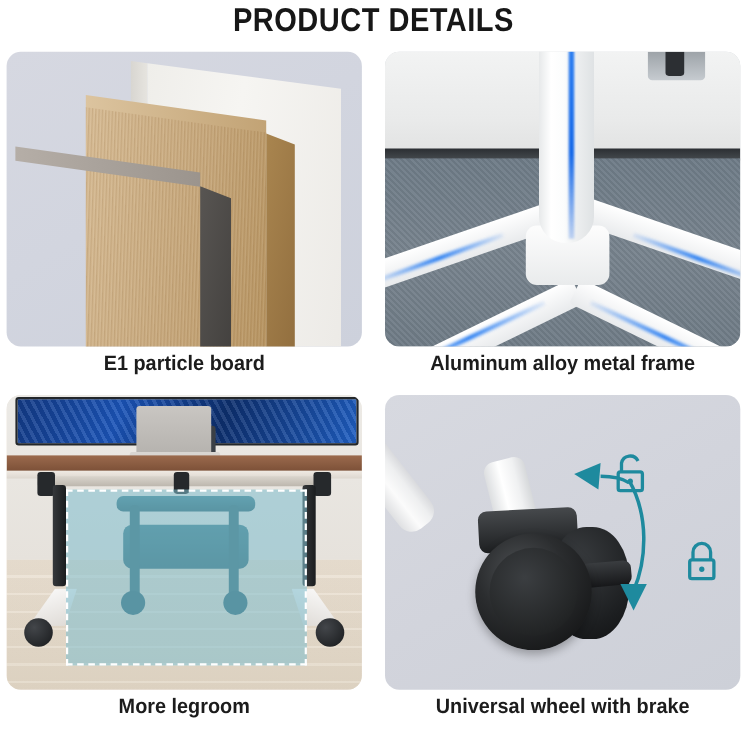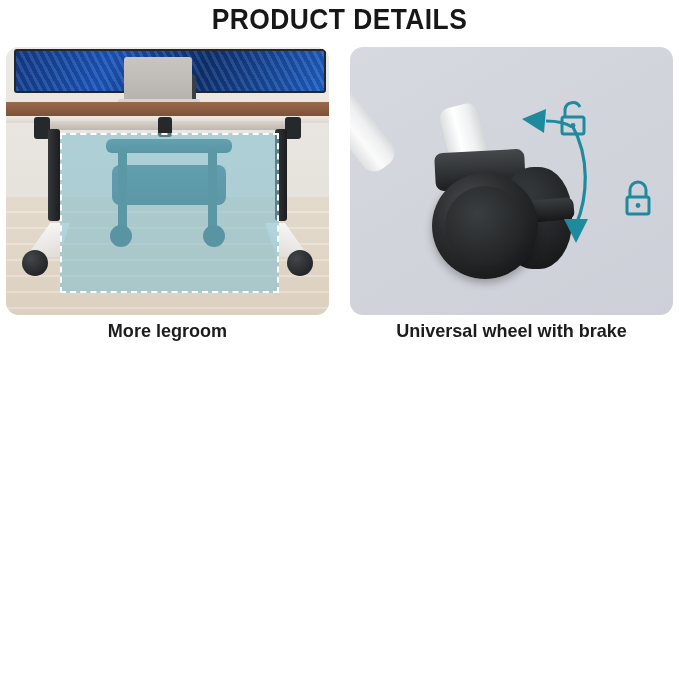--- a/index.html
+++ b/index.html
@@ -262,21 +262,62 @@
 </style>
 </head>
 <body>
 
 <div class="page">
 
   <div class="title">PRODUCT DETAILS</div>
 
   <div class="grid">
 
-
+    <div class="cell">
+      <div class="photo p1">
+        <div class="board b-white">
+          <div class="edge"></div>
+          <div class="face"></div>
+        </div>
+        <div class="board b-wood">
+          <div class="side"></div>
+          <div class="top"></div>
+          <div class="face"></div>
+        </div>
+        <div class="board b-gray">
+          <div class="side"></div>
+          <div class="top"></div>
+          <div class="face"></div>
+        </div>
+      </div>
+      <div class="caption">E1 particle board</div>
+    </div>
+
+    <div class="cell">
+      <div class="photo p2">
+        <div class="under"></div>
+        <div class="darkband"></div>
+        <div class="carpet"></div>
+        <div class="bracket">
+            <i></i>
+          </div>
+        <div class="arm arm-ul"></div>
+        <div class="arm arm-ur"></div>
+        <div class="glow glow-l"></div>
+        <div class="glow glow-r"></div>
+        <div class="arm arm-bl"></div>
+        <div class="arm arm-br"></div>
+        <div class="glow glow-bl"></div>
+        <div class="glow glow-br"></div>
+        <div class="hub"></div>
+        <div class="column"></div>
+        <div class="colglow"></div>
+      </div>
+      <div class="caption">Aluminum alloy metal frame</div>
+    </div>
 
     <div class="cell">
       <div class="photo p4">
         <div class="wallback"></div>
         <div class="monitor"></div>
         <div class="deskknob"></div>
         <div class="laptop"></div>
         <div class="laptopbase"></div>
         <div class="floor"></div>
         <div class="desktop"></div>

